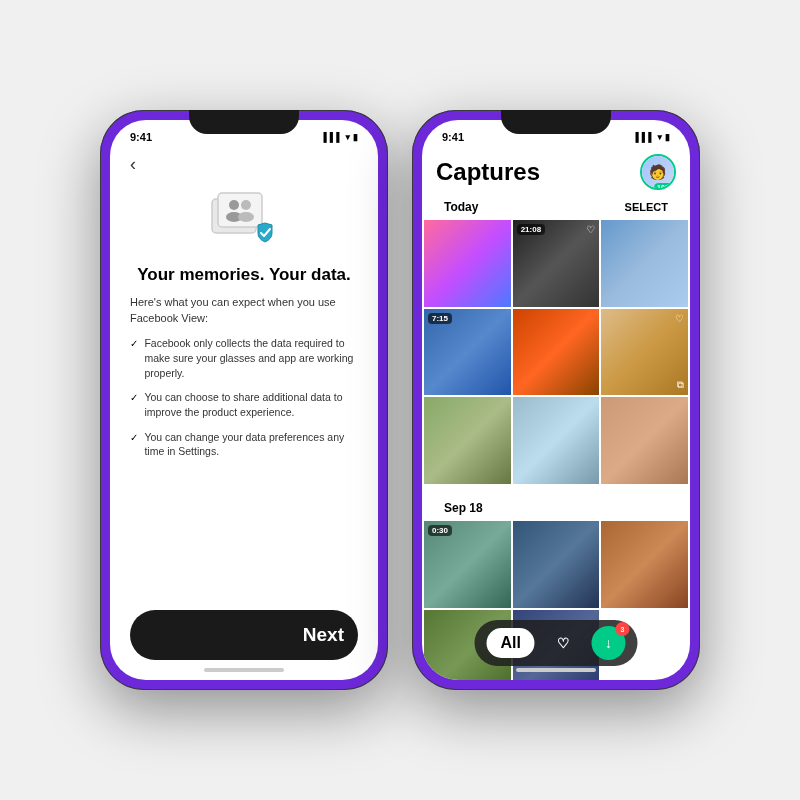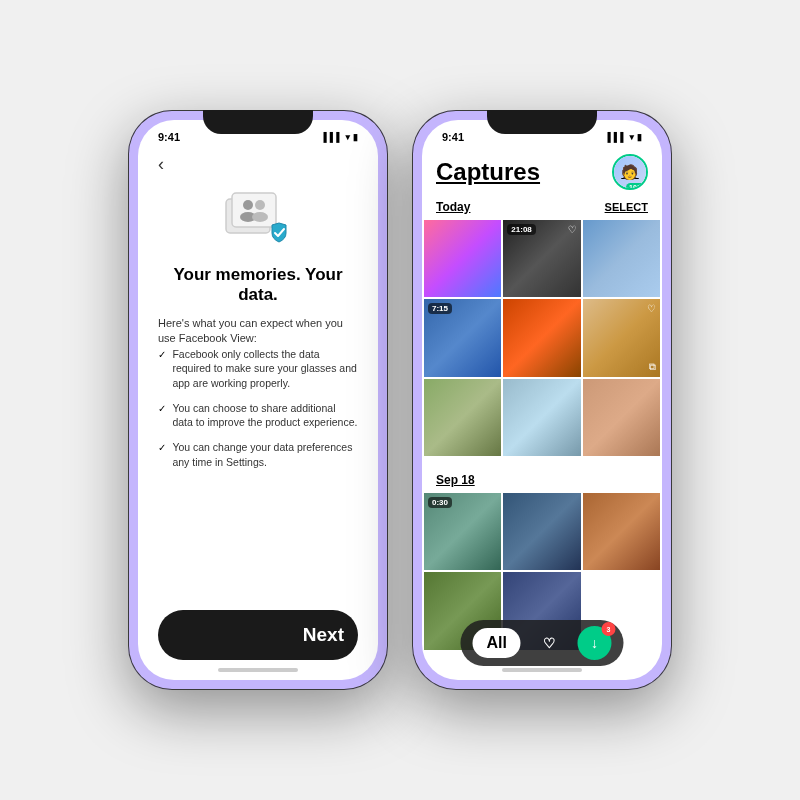--- a/index.html
+++ b/index.html
@@ -9,23 +9,23 @@
       background: #f0f0f0;
       display: flex;
       align-items: center;
       justify-content: center;
       gap: 24px;
       font-family: -apple-system, BlinkMacSystemFont, 'Helvetica Neue', Arial, sans-serif;
     }
 
     
     .phone {
-      width: 260px;
+      width: 288px;
       height: 580px;
-      background: #c4b5fd;
+      background: #6d28d9;
       border-radius: 44px;
       padding: 10px;
       box-shadow: 0 20px 60px rgba(0,0,0,0.4), inset 0 0 0 1px #3a3a3a;
       position: relative;
       flex-shrink: 0;
     }
     .phone-inner {
       width: 100%;
       height: 100%;
       background: #fff;
@@ -95,20 +95,21 @@
       text-align: center;
       color: #000;
       margin-bottom: 10px;
       line-height: 1.2;
     }
     .privacy-subtitle {
       font-size: 11px;
       color: #333;
       text-align: left;
       width: 100%;
+      margin-bottom: 10px;
       line-height: 1.4;
     }
     .bullet-list {
       width: 100%;
       list-style: none;
       padding: 0;
     }
     .bullet-list li {
       display: flex;
       align-items: flex-start;
@@ -151,21 +152,20 @@
       background: #ccc;
       border-radius: 2px;
     }
 
     
     .phone2-content {
       height: calc(100% - 30px);
       display: flex;
       flex-direction: column;
       overflow: hidden;
-      text-decoration: underline;
     }
     .captures-header {
       display: flex;
       align-items: center;
       justify-content: space-between;
       padding: 4px 14px 8px;
     }
     .captures-title {
       font-size: 24px;
       font-weight: 800;
@@ -197,21 +197,21 @@
       color: #fff;
       font-size: 7px;
       font-weight: 700;
       border-radius: 8px;
       padding: 1px 3px;
     }
     .section-header {
       display: flex;
       justify-content: space-between;
       align-items: center;
-      padding: 2px 14px 6px;
+      padding: 2px 22px 6px;
     }
     .section-label {
       font-size: 12px;
       font-weight: 700;
       color: #000;
     }
     .select-btn {
       font-size: 11px;
       font-weight: 700;
       color: #000;

